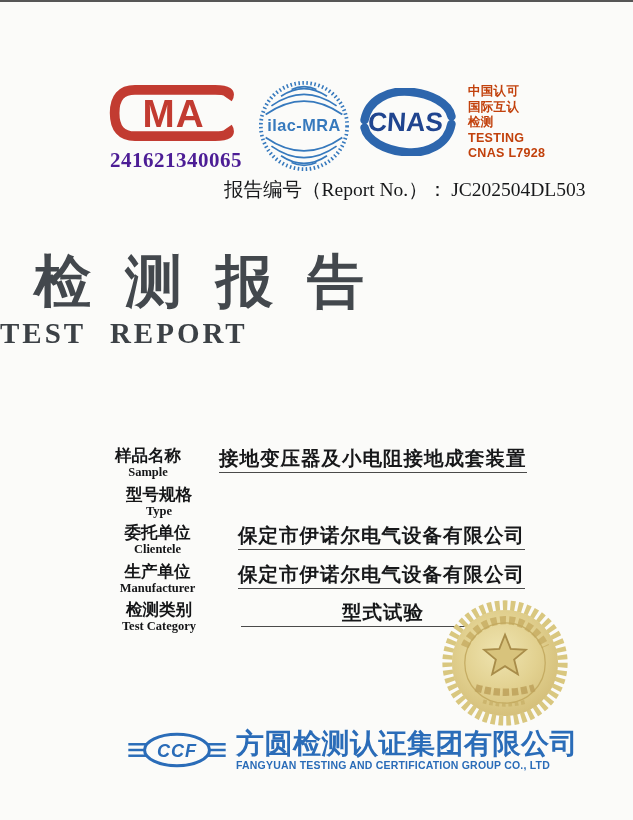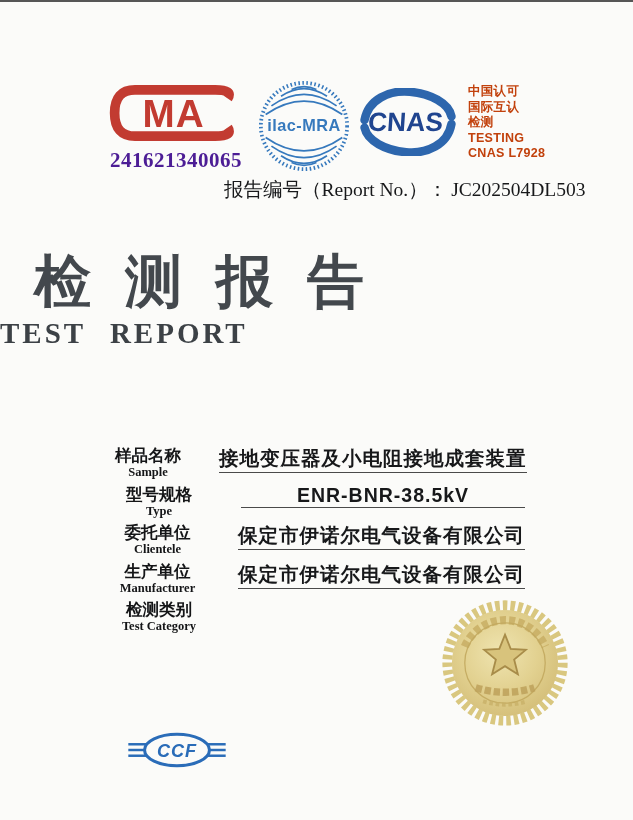--- a/index.html
+++ b/index.html
@@ -141,21 +141,20 @@
         <div class="label-en">Sample</div>
       </div>
       <div class="value-cell">接地变压器及小电阻接地成套装置</div>
     </div>
 
     <div class="form-row">
       <div class="label-cell">
         <div class="label-zh">型号规格</div>
         <div class="label-en">Type</div>
       </div>
-      <div class="value-cell">ENR-BNR-38.5kV</div>
     </div>
 
     <div class="form-row">
       <div class="label-cell">
         <div class="label-zh">委托单位</div>
         <div class="label-en">Clientele</div>
       </div>
       <div class="value-cell">保定市伊诺尔电气设备有限公司</div>
     </div>
 
@@ -165,20 +164,21 @@
         <div class="label-en">Manufacturer</div>
       </div>
       <div class="value-cell">保定市伊诺尔电气设备有限公司</div>
     </div>
 
     <div class="form-row">
       <div class="label-cell">
         <div class="label-zh">检测类别</div>
         <div class="label-en">Test Category</div>
       </div>
+      <div class="value-cell">型式试验</div>
     </div>
   </div>
 
   <div class="seal">
     <svg width="128" height="128" viewBox="0 0 140 140">
       <defs>
         <radialGradient id="goldgrad" cx="45%" cy="40%" r="65%">
           <stop offset="0%" stop-color="#efe4b0"></stop>
           <stop offset="55%" stop-color="#e2d190"></stop>
           <stop offset="100%" stop-color="#d3bd77"></stop>
@@ -200,15 +200,19 @@
         <line x1="1" y1="16" x2="20" y2="16"></line>
         <line x1="1" y1="22" x2="20" y2="22"></line>
         <line x1="1" y1="28" x2="20" y2="28"></line>
         <line x1="84" y1="16" x2="103" y2="16"></line>
         <line x1="84" y1="22" x2="103" y2="22"></line>
         <line x1="84" y1="28" x2="103" y2="28"></line>
       </g>
       <ellipse cx="52" cy="22" rx="34" ry="16.5" fill="#fbfbf9" stroke="#2a6cb8" stroke-width="3.2"></ellipse>
       <text x="52" y="29" text-anchor="middle" font-size="19" font-weight="bold" font-style="italic" fill="#2a6cb8" letter-spacing="1">CCF</text>
     </svg>
+    <div class="footer-text">
+      <div class="company-zh">方圆检测认证集团有限公司</div>
+      <div class="company-en">FANGYUAN TESTING AND CERTIFICATION GROUP CO., LTD</div>
+    </div>
   </div>
 
 </div>
 
 </body></html>

